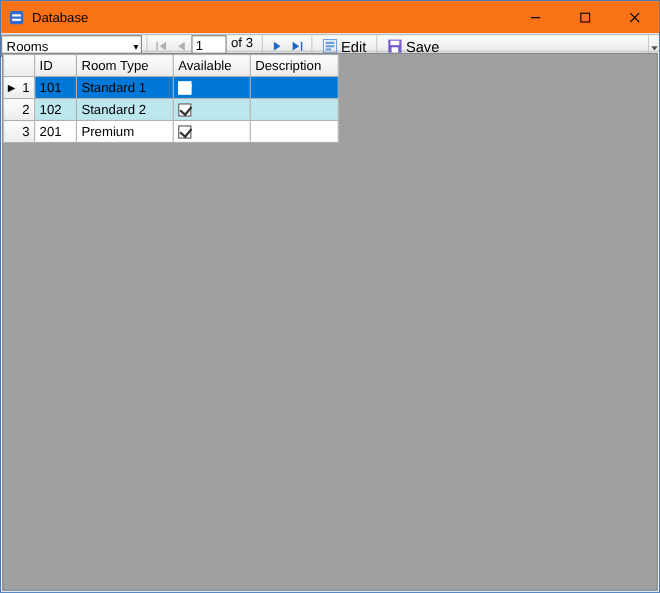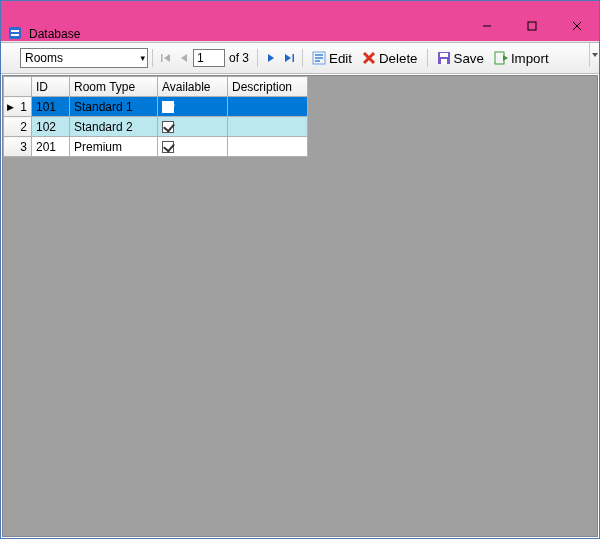--- a/index.html
+++ b/index.html
@@ -5,42 +5,42 @@
   * { box-sizing: border-box; }
   html, body { margin: 0; padding: 0; font-family: "Segoe UI", Tahoma, sans-serif; font-size: 12px; }
   .window {
     width: 600px; height: 539px;
     border: 1px solid #4a79b8;
     background: #fff;
     display: flex; flex-direction: column;
     position: relative;
   }
   .titlebar {
-    height: 41px;
-    display: flex; align-items: flex-end;
+    height: 30px;
+    display: flex; align-items: center;
     padding: 0 0 0 6px;
-    background: #ec4899;
+    background: #f97316;
     border-bottom: 1px solid #e5e5e5;
   }
   .titlebar .app-icon { width: 16px; height: 16px; margin-right: 6px; }
   .titlebar .title { flex: 0 0 auto; color: #000; }
   .titlebar .spacer { flex: 1; }
   .winbtn {
     width: 45px; height: 30px; display: flex; align-items: center; justify-content: center;
     background: transparent; border: none; cursor: pointer;
   }
   .winbtn svg { width: 10px; height: 10px; }
 
   .toolbar {
-    height: 32px;
+    height: 16px;
     background: linear-gradient(#fdfdfd, #ececec);
     border-top: 1px solid #bcbcbc;
     border-bottom: 1px solid #bcbcbc;
-    display: flex; align-items: center;
-    padding: 0 19px;
+    display: flex; align-items: flex-start;
+    padding: 0 0;
     gap: 0;
     position: relative;
   }
   .toolbar .sep {
     width: 1px; height: 18px; background: #c9c9c9; margin: 0 4px;
   }
   .combo {
     display: flex; align-items: center;
     background: #fff;
     border: 1px solid #7a7a7a;
@@ -201,51 +201,33 @@
           <svg viewBox="0 0 14 14">
             <rect x="1" y="1" width="12" height="12" fill="none" stroke="#6aa0e0" stroke-width="1"></rect>
             <rect x="3" y="3" width="8" height="2" fill="#6aa0e0"></rect>
             <rect x="3" y="6" width="8" height="2" fill="#6aa0e0"></rect>
             <rect x="3" y="9" width="5" height="2" fill="#6aa0e0"></rect>
           </svg>
         </span>
       <span>Edit</span>
     </button>
 
-    <button class="tbtn">
-      <span class="ticon">
-          <svg viewBox="0 0 14 14">
-            <line x1="2" y1="2" x2="12" y2="12" stroke="#d9321f" stroke-width="3"></line>
-            <line x1="12" y1="2" x2="2" y2="12" stroke="#d9321f" stroke-width="3"></line>
-          </svg>
-        </span>
-      <span>Delete</span>
-    </button>
     <span class="sep"></span>
 
     <button class="tbtn">
       <span class="ticon">
           <svg viewBox="0 0 14 14">
             <rect x="1" y="1" width="12" height="12" fill="#7a5cc9"></rect>
             <rect x="3" y="2" width="8" height="4" fill="#fff"></rect>
             <rect x="4" y="8" width="6" height="5" fill="#fff"></rect>
           </svg>
         </span>
       <span>Save</span>
     </button>
 
-    <button class="tbtn">
-      <span class="ticon">
-          <svg viewBox="0 0 14 14">
-            <rect x="1" y="1" width="9" height="12" fill="none" stroke="#3a9a3a" stroke-width="1"></rect>
-            <polygon points="14,7 9,4 9,10" fill="#3a9a3a"></polygon>
-          </svg>
-        </span>
-      <span>Import</span>
-    </button>
 
     <div class="overflow-grip">
       <svg viewBox="0 0 6 6">
           <polygon points="0,1 6,1 3,5" fill="#555"></polygon>
         </svg>
     </div>
   </div>
 
   <div class="content">
     <table class="grid">

